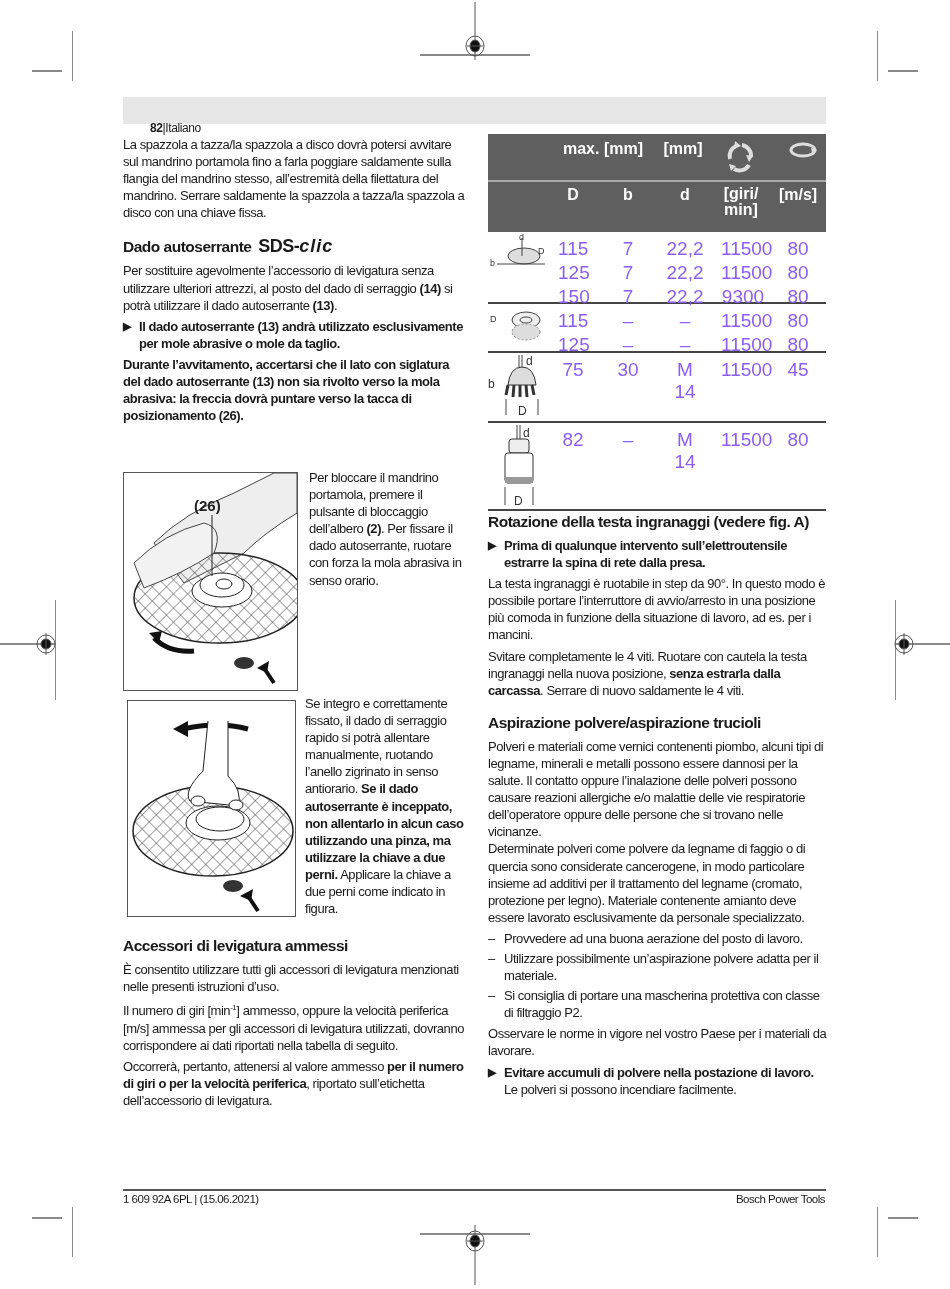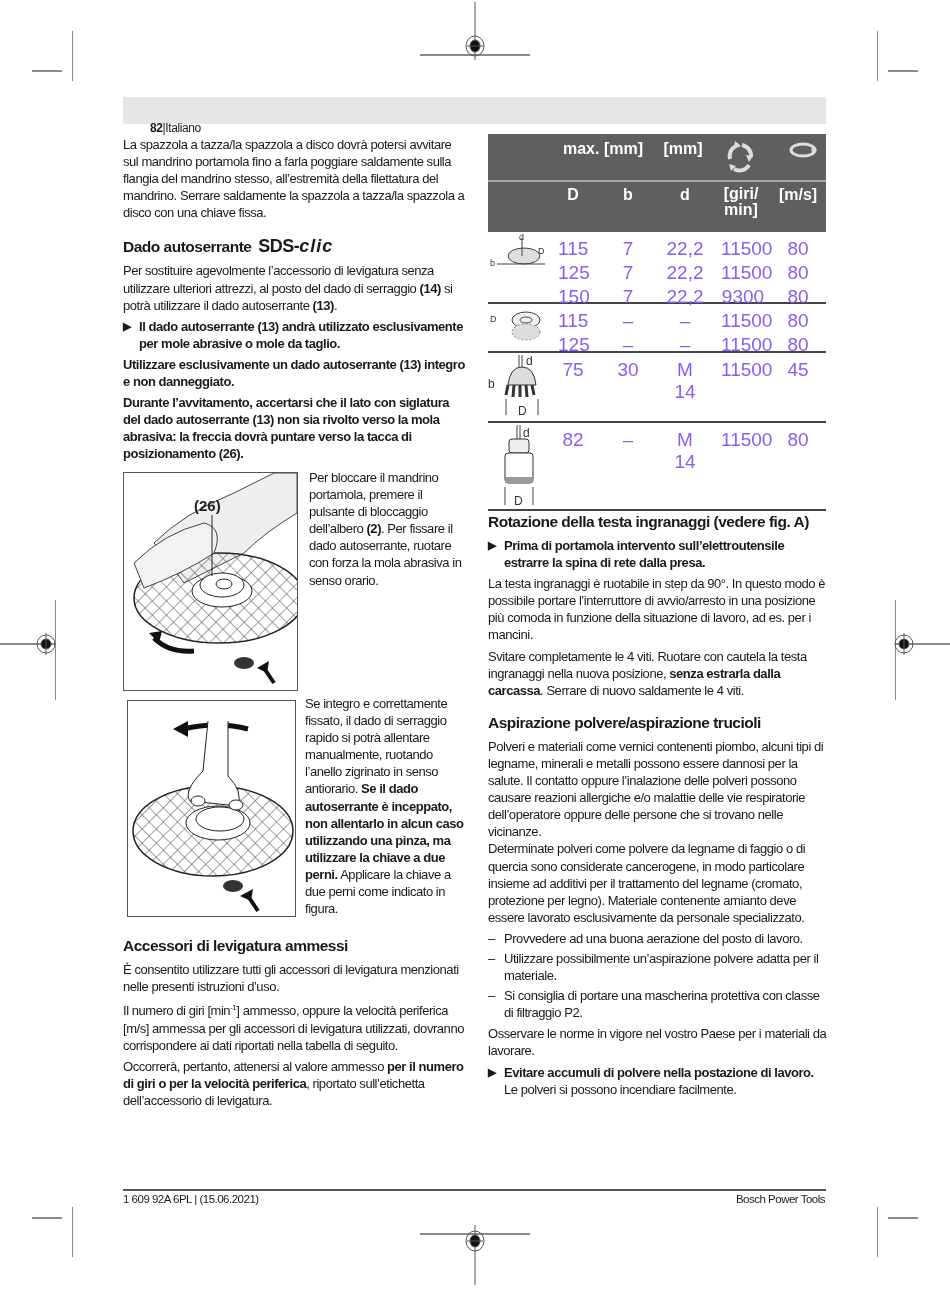--- a/index.html
+++ b/index.html
@@ -83,21 +83,20 @@
 </div>
 
 <div class="col" style="left:123px;top:136px;width:343px;">
   <p>La spazzola a tazza/la spazzola a disco dovrà potersi avvitare sul mandrino portamola fino a farla poggiare saldamente sulla flangia del mandrino stesso, all’estremità della filettatura del mandrino. Serrare saldamente la spazzola a tazza/la spazzola a disco con una chiave fissa.</p>
   <h2 style="margin-top:16px;">
     <span>Dado autoserrante</span>
     <span style="font-size:18px;margin-left:3px;">SDS-<i style="font-style:italic;letter-spacing:1px;">clic</i></span>
   </h2>
   <p><span>Per sostituire agevolmente l’accessorio di levigatura senza utilizzare ulteriori attrezzi, al posto del dado di serraggio </span><b>(14)</b><span> si potrà utilizzare il dado autoserrante </span><b>(13)</b><span>.</span></p>
   <div class="warn"><span class="arrow">▶</span><span>Il dado autoserrante (13) andrà utilizzato esclusivamente per mole abrasive o mole da taglio.</span></div>
-  <p class="b">Utilizzare esclusivamente un dado autoserrante (13) integro e non danneggiato.</p>
   <p class="b">Durante l’avvitamento, accertarsi che il lato con siglatura del dado autoserrante (13) non sia rivolto verso la mola abrasiva: la freccia dovrà puntare verso la tacca di posizionamento (26).</p>
 </div>
 
 <div class="fig" style="left:123px;top:472px;width:173px;height:217px;">
   <svg width="173" height="217" viewBox="0 0 173 217">
     <defs>
         <pattern id="grid1" width="10" height="10" patternUnits="userSpaceOnUse" patternTransform="rotate(45)">
           <path d="M0 0 L0 10 M0 0 L10 0" stroke="#444" stroke-width="1"></path>
         </pattern>
       </defs>
@@ -270,21 +269,21 @@
           <span class="cell" style="left: 178px; width: 38px;">M 14</span>
           <span class="cell" style="left: 233px; width: 44px;">11500</span>
           <span class="cell" style="left: 290px; width: 40px;">80</span>
         </div>
       </div>
   </div>
 </div>
 
 <div class="col" style="left:488px;top:512px;width:340px;">
   <h2>Rotazione della testa ingranaggi (vedere fig. A)</h2>
-  <div class="warn"><span class="arrow">▶</span><span>Prima di portamola intervento sull’elettroutensile estrarre la spina di rete dalla presa.</span></div>
+  <div class="warn"><span class="arrow">▶</span><span>Prima di qualunque intervento sull’elettroutensile estrarre la spina di rete dalla presa.</span></div>
   <p>La testa ingranaggi è ruotabile in step da 90°. In questo modo è possibile portare l’interruttore di avvio/arresto in una posizione più comoda in funzione della situazione di lavoro, ad es. per i mancini.</p>
   <p><span>Svitare completamente le 4 viti. Ruotare con cautela la testa ingranaggi nella nuova posizione, </span><b>senza estrarla dalla carcassa</b><span>. Serrare di nuovo saldamente le 4 viti.</span></p>
 
   <h2 style="margin-top:14px;">Aspirazione polvere/aspirazione trucioli</h2>
   <p style="margin-bottom:0;">Polveri e materiali come vernici contenenti piombo, alcuni tipi di legname, minerali e metalli possono essere dannosi per la salute. Il contatto oppure l’inalazione delle polveri possono causare reazioni allergiche e/o malattie delle vie respiratorie dell’operatore oppure delle persone che si trovano nelle vicinanze.</p>
   <p>Determinate polveri come polvere da legname di faggio o di quercia sono considerate cancerogene, in modo particolare insieme ad additivi per il trattamento del legname (cromato, protezione per legno). Materiale contenente amianto deve essere lavorato esclusivamente da personale specializzato.</p>
   <ul class="dash">
     <li>Provvedere ad una buona aerazione del posto di lavoro.</li>
     <li>Utilizzare possibilmente un’aspirazione polvere adatta per il materiale.</li>
     <li>Si consiglia di portare una mascherina protettiva con classe di filtraggio P2.</li>

